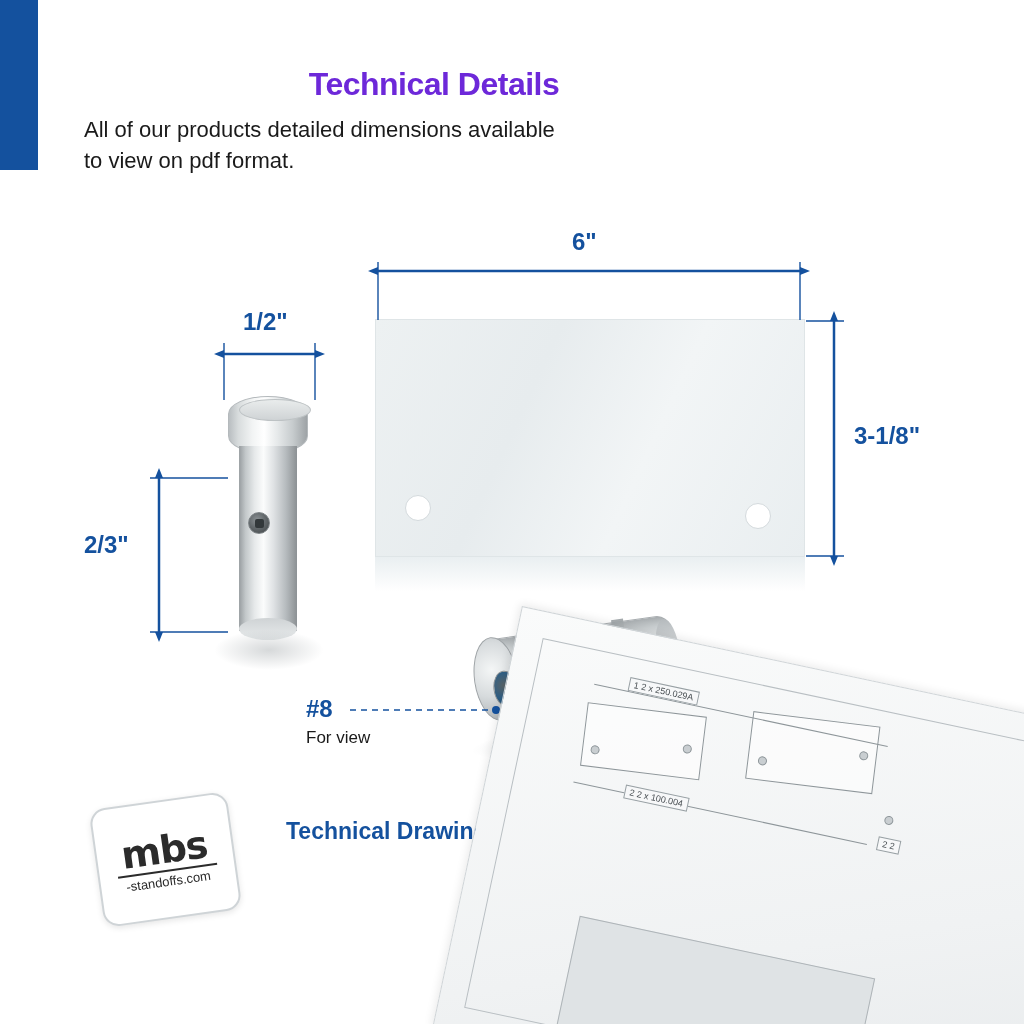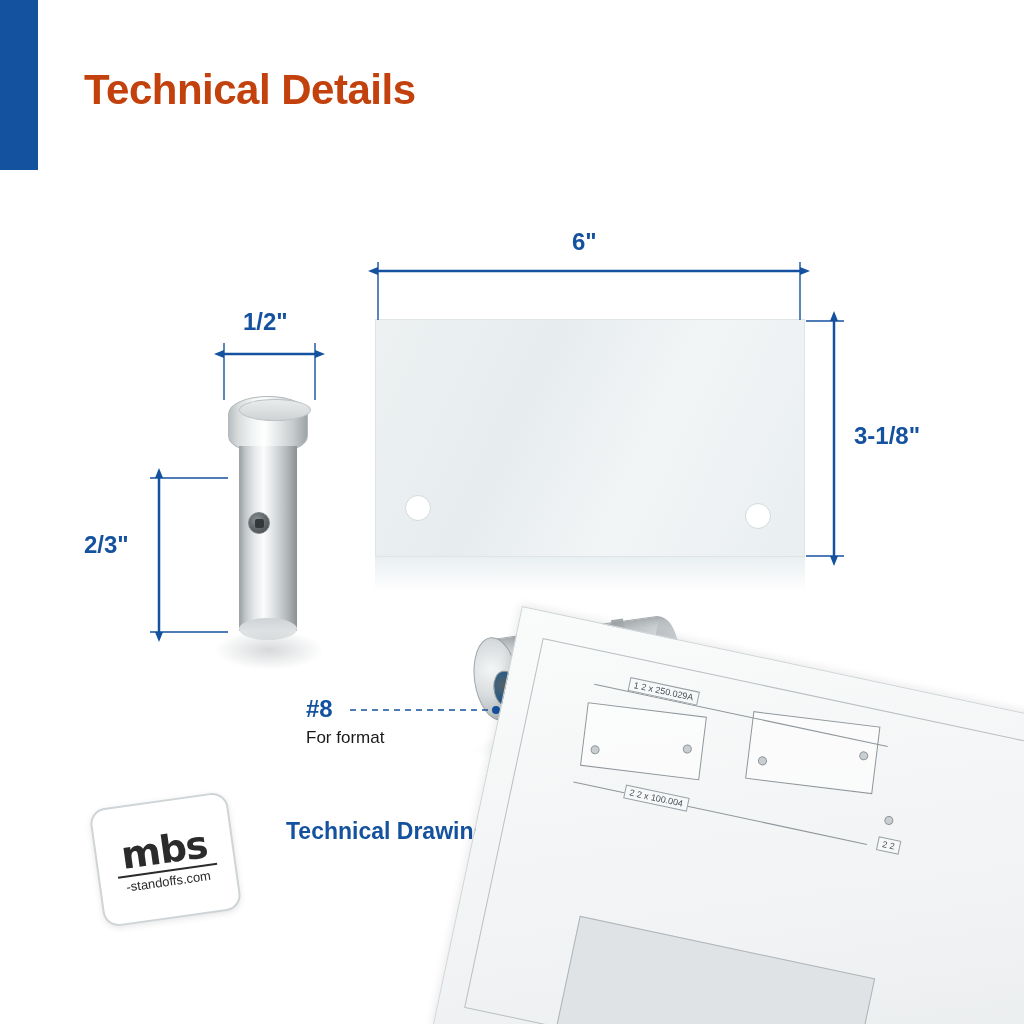--- a/index.html
+++ b/index.html
@@ -33,26 +33,27 @@
   }
 
   
   .header {
     position: absolute;
     left: 84px;
     top: 68px;
     width: 700px;
   }
   .title {
-    font-size: 42px;
+    font-size: 32px;
     font-weight: bold;
-    color: #c2410c;
+    color: #6d28d9;
     letter-spacing: -0.5px;
     line-height: 1.05;
     margin: 0 0 12px 0;
+    text-align: center;
   }
   .subtitle {
     font-size: 22px;
     color: #1a1a1a;
     line-height: 1.45;
     margin: 0;
     max-width: 640px;
   }
 
   
@@ -401,20 +402,24 @@
 </style>
 </head>
 <body>
 
 <div class="page">
 
   <div class="accent-bar"></div>
 
   <div class="header">
     <h1 class="title">Technical Details</h1>
+    <p class="subtitle">
+      <span>All of our products detailed dimensions available</span><br>
+      <span>to view on pdf format.</span>
+    </p>
   </div>
 
   <div class="glass"></div>
   <div class="glass-reflection"></div>
   <div class="glass-hole left"></div>
   <div class="glass-hole right"></div>
 
   <div class="standoff-v">
     <div class="cap">
       <div class="cap-top"></div>
@@ -468,21 +473,21 @@
     <circle cx="735" cy="830" r="5" fill="#14519e"></circle>
   </svg>
 
   <div class="dim-label" style="left:572px; top:228px;">6"</div>
   <div class="dim-label" style="left:854px; top:422px;">3-1/8"</div>
   <div class="dim-label" style="left:243px; top:308px;">1/2"</div>
   <div class="dim-label" style="left:84px; top:531px;">2/3"</div>
 
   <div class="callout-screw">
     <div class="big">#8</div>
-    <div class="small">For format</div>
+    <div class="small">For view</div>
   </div>
 
   <div class="callout-drawing">
     <div class="big">Technical Drawing</div>
   </div>
 
   <div class="logo">
     <div class="logo-text">mbs</div>
     <div class="logo-underline"></div>
     <div class="logo-sub">-standoffs.com</div>

